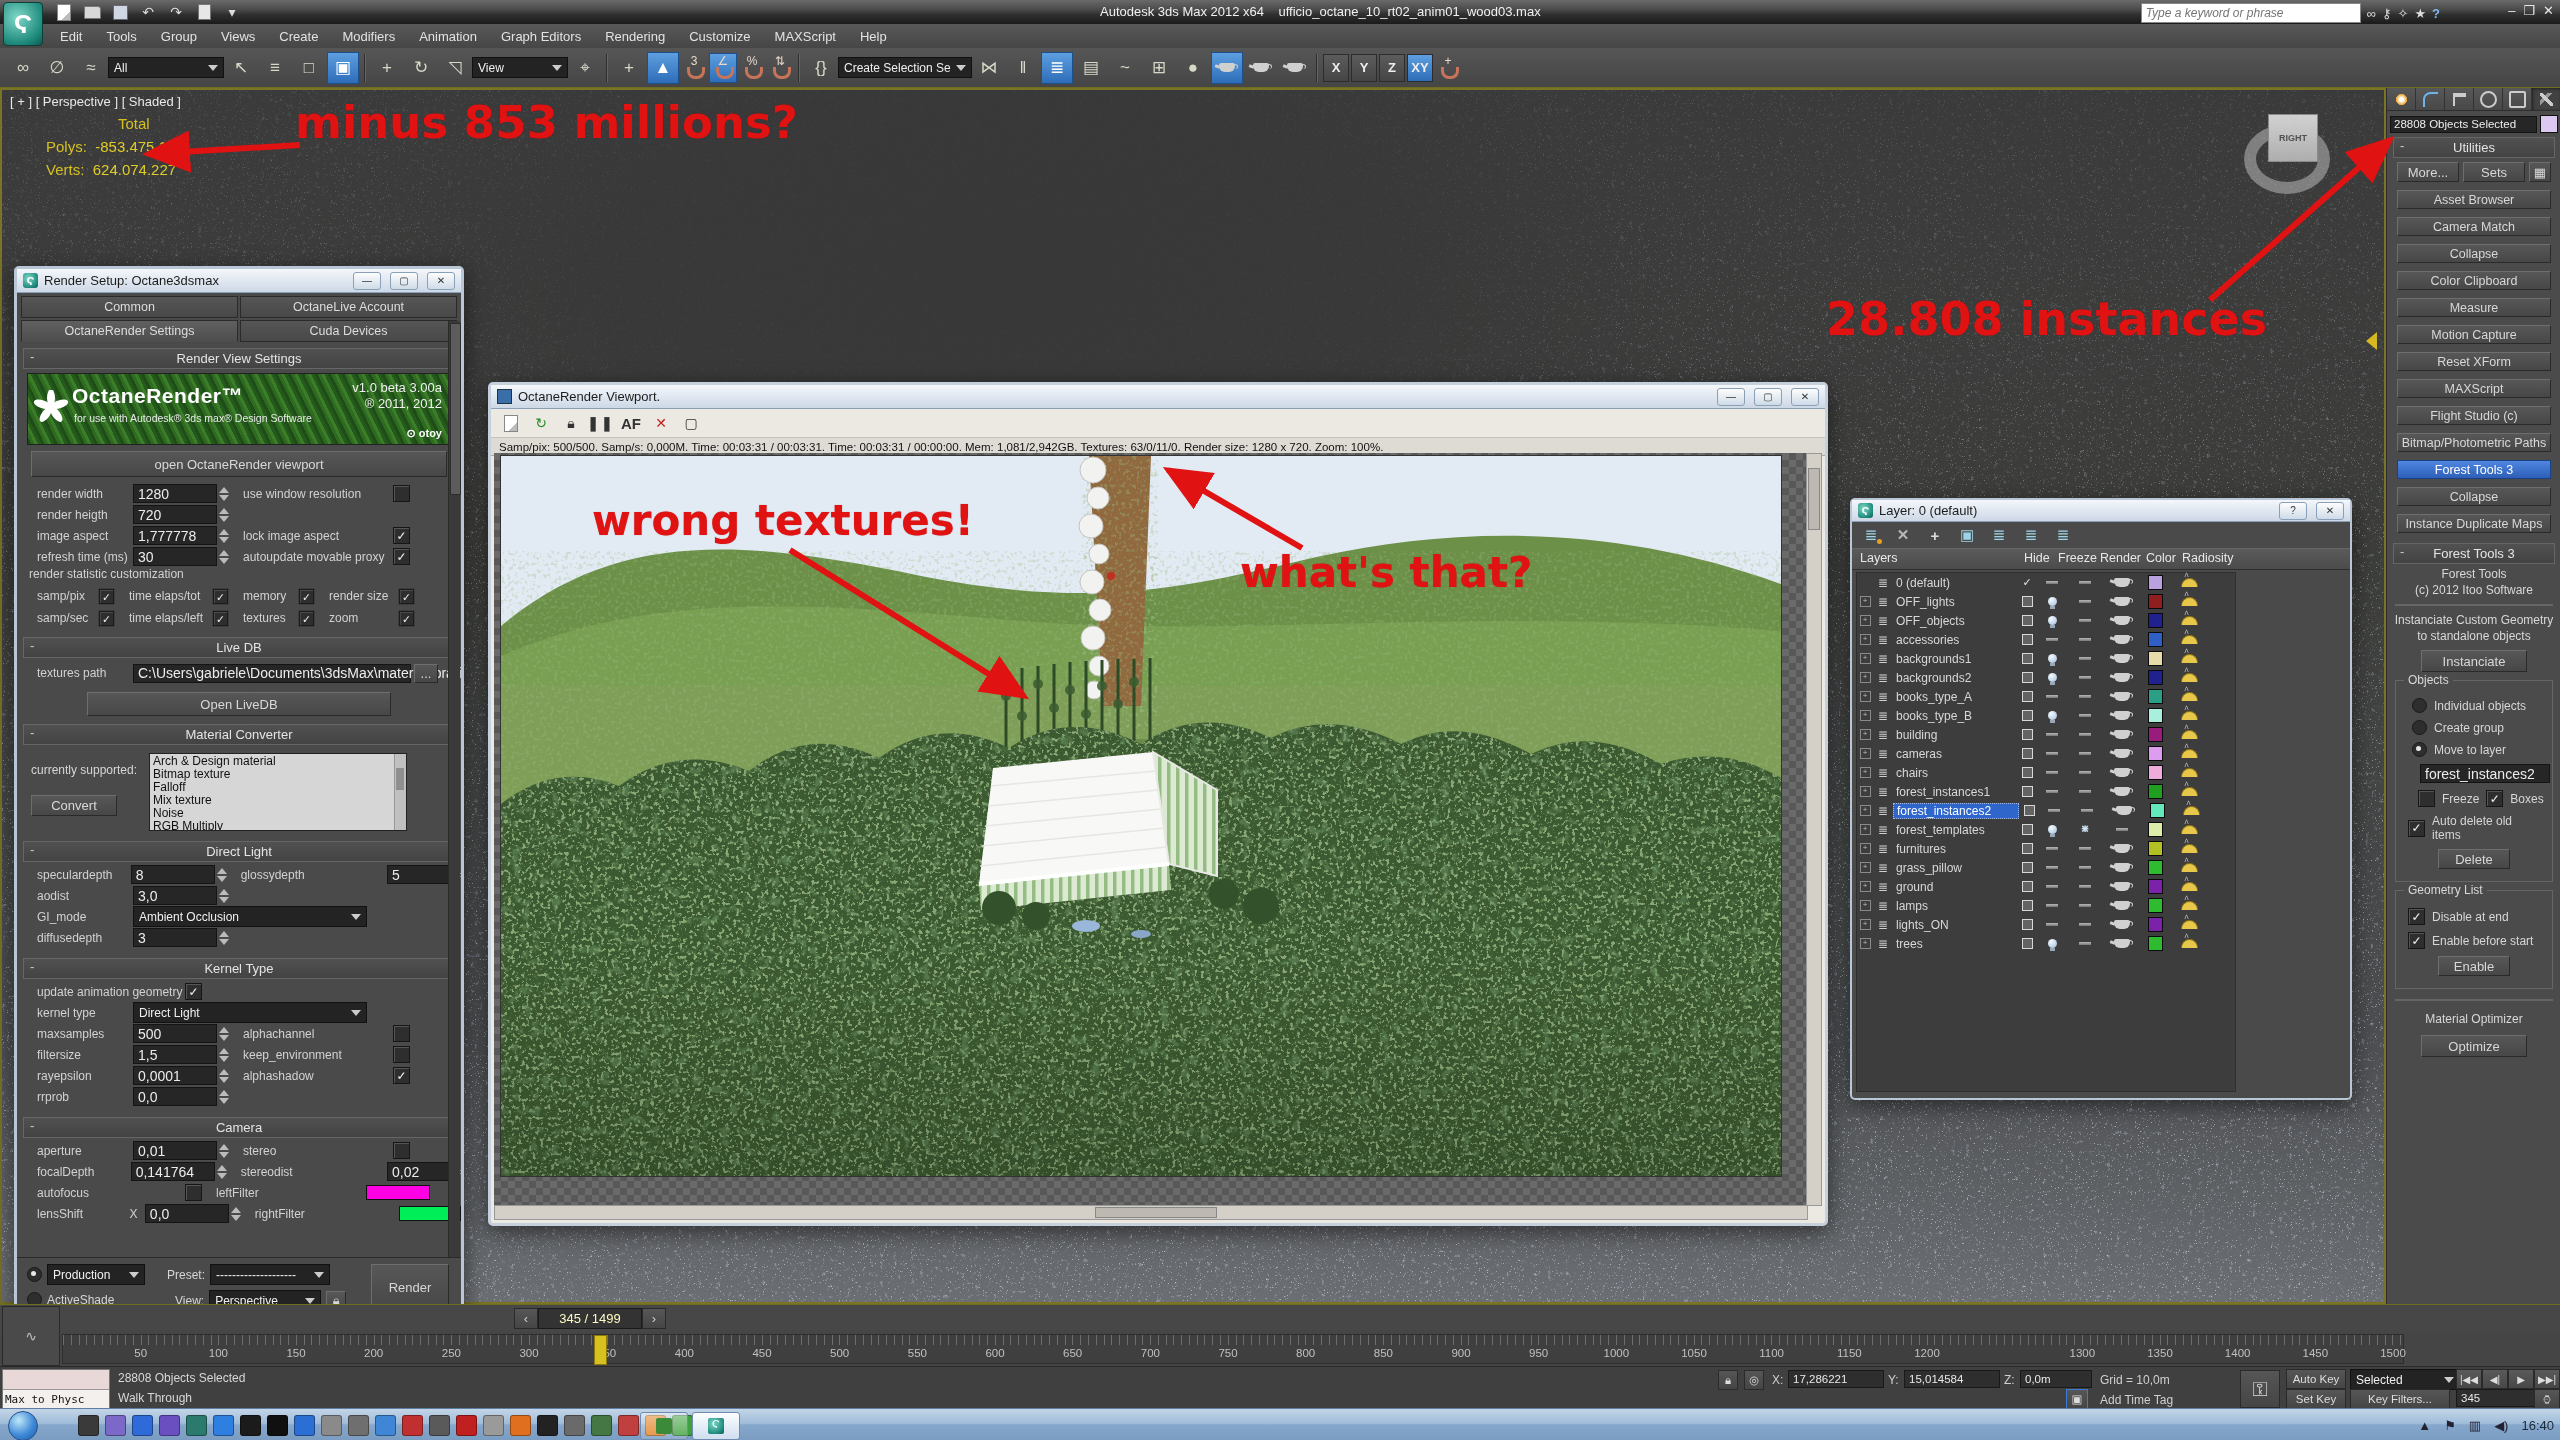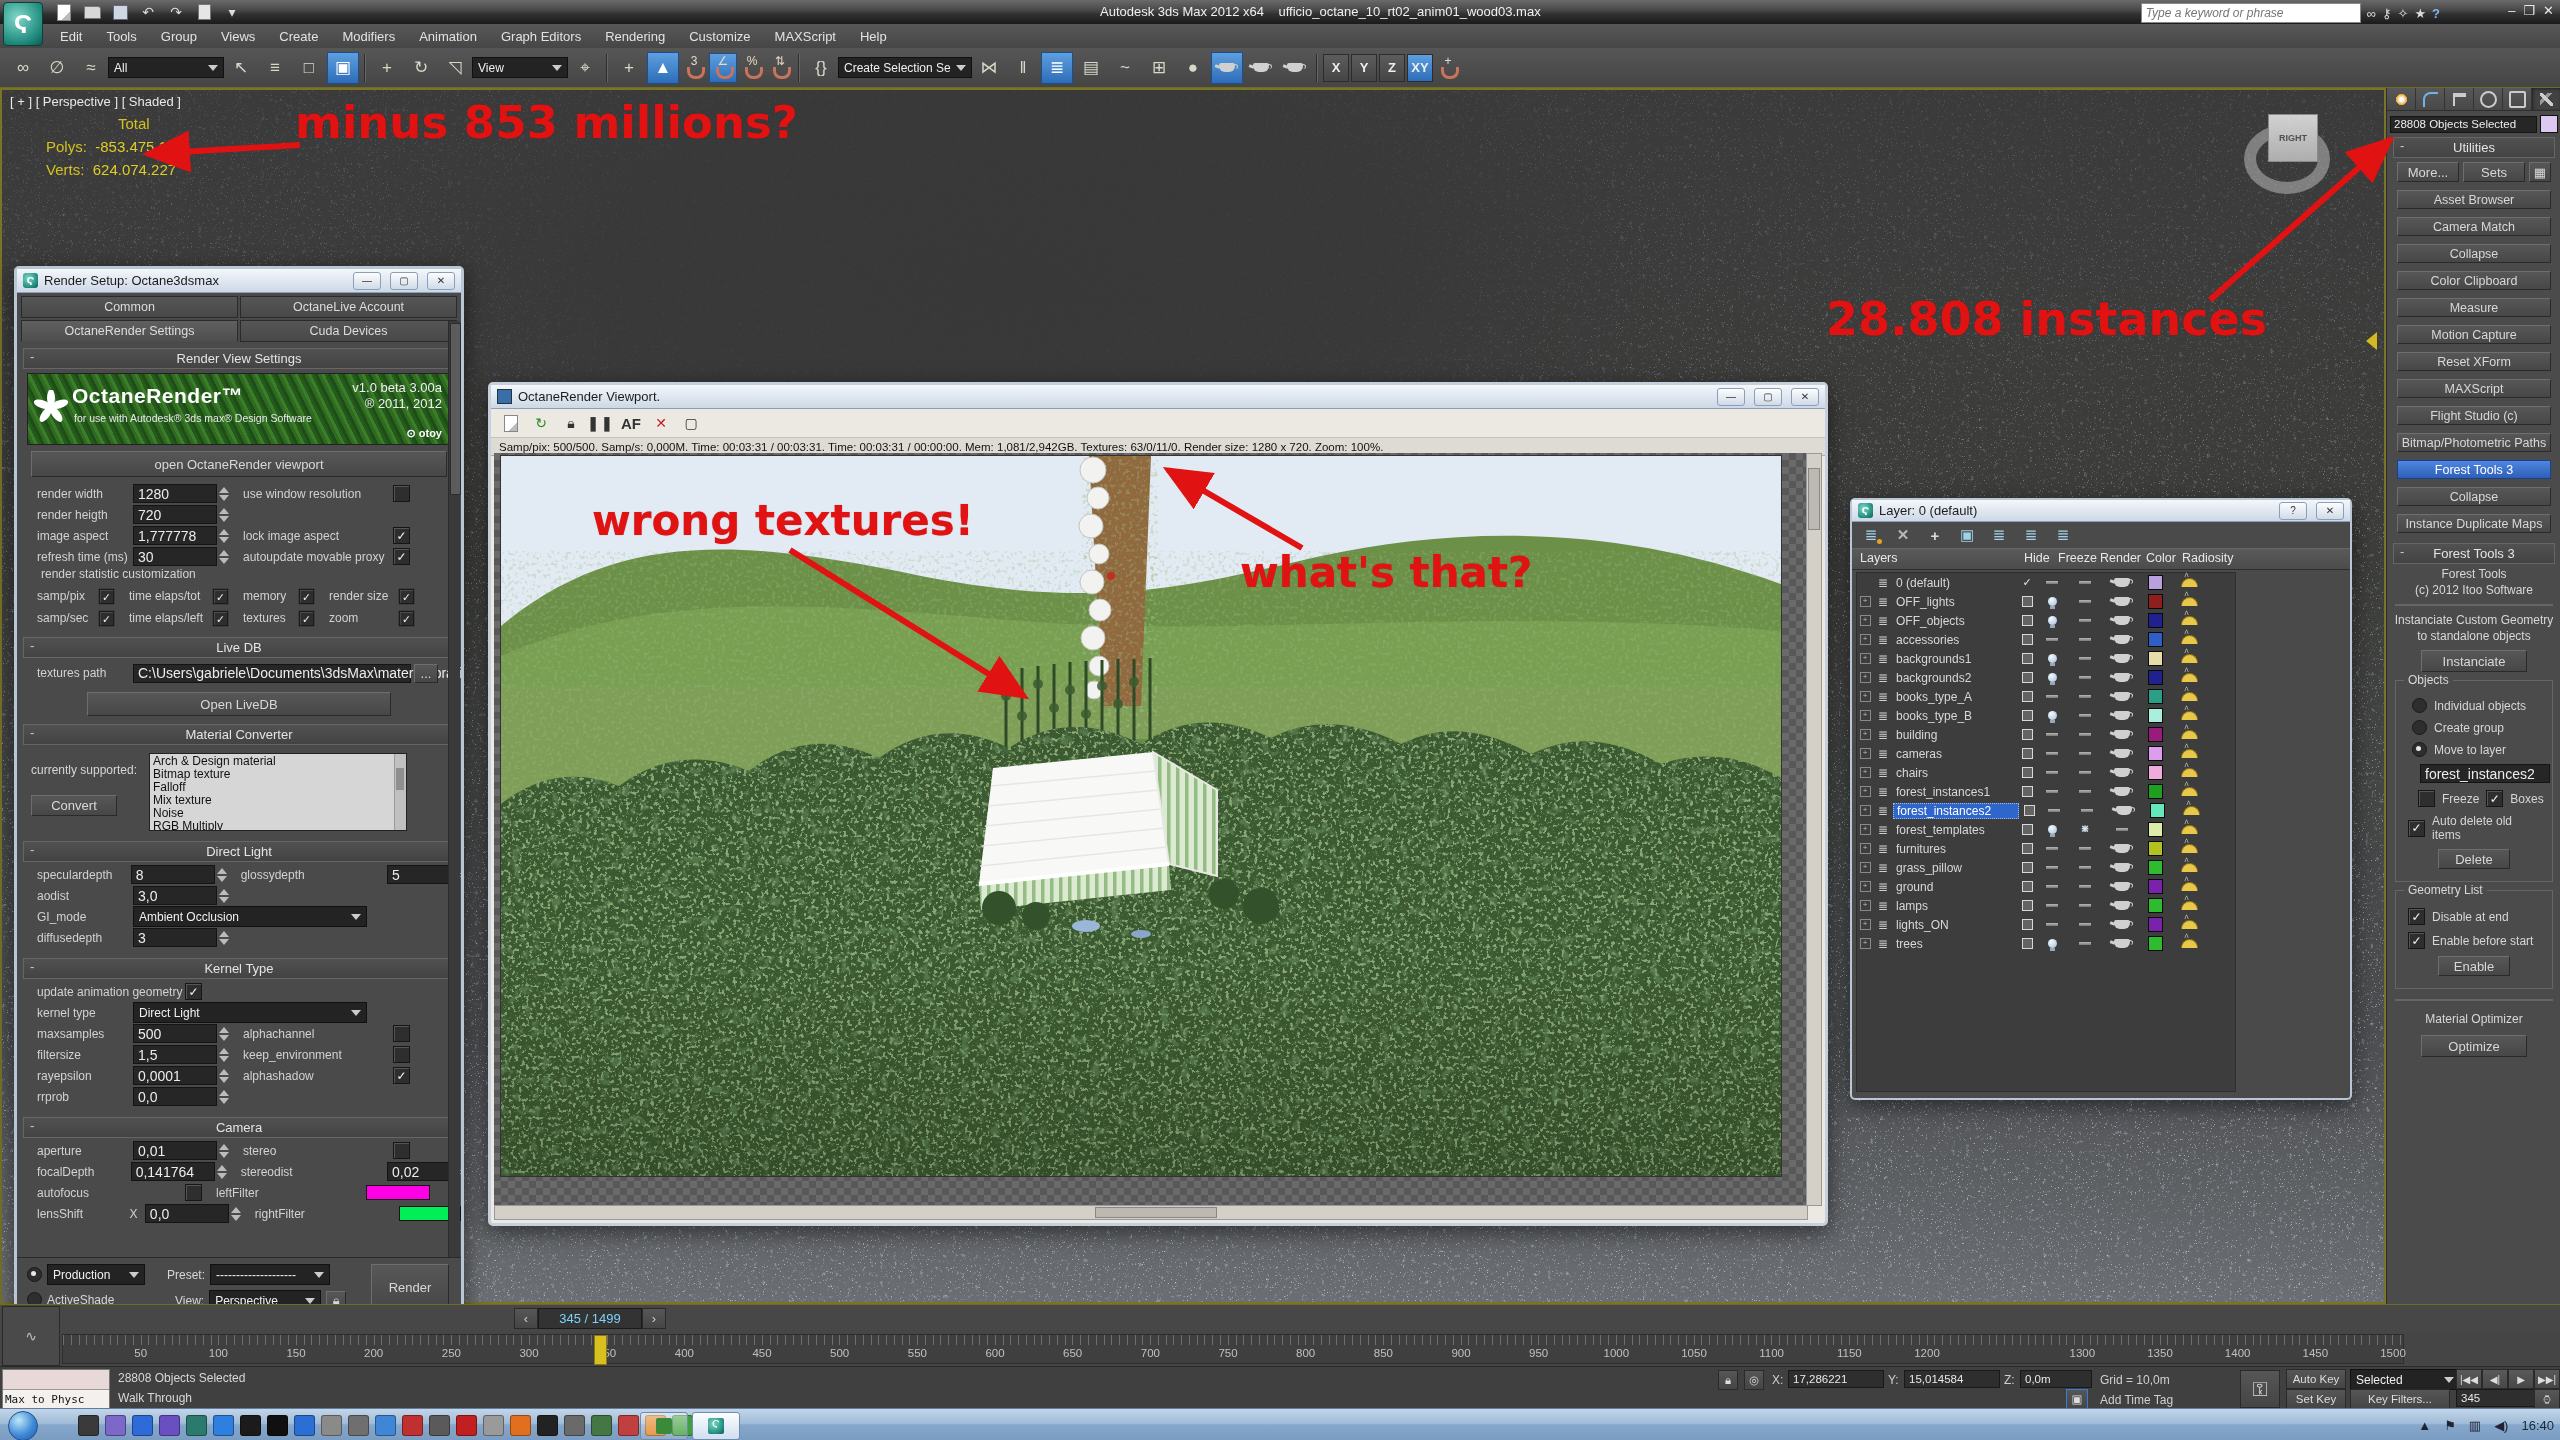--- a/index.html
+++ b/index.html
@@ -185,21 +185,21 @@
   #utilbtns{display:flex;flex-direction:column;gap:8px;margin-top:8px;}
   .grpbox{border:1px solid #666;margin:8px 8px 0 8px;position:relative;padding:10px 6px 8px 6px;}
   .grpbox .glab{position:absolute;left:8px;top:-8px;background:#4b4b4b;padding:0 4px;color:#d8d8d8;}
   .ftrow{display:flex;align-items:center;gap:7px;margin:7px 2px;}
   .ftcenter{text-align:center;color:#d8d8d8;line-height:16px;}
   
   #timelinebar{position:absolute;left:0;top:1304px;width:2560px;height:28px;background:#474747;border-top:1px solid #6e6c20;}
   #framebox{position:absolute;left:514px;top:3px;width:152px;height:21px;display:flex;}
   #framebox .nav{width:22px;background:linear-gradient(180deg,#565656,#454545);border:1px solid #2a2a2a;
     display:flex;align-items:center;justify-content:center;color:#ccc;}
-  #framebox .cur{flex:1;background:#333;border:1px solid #1a1a1a;display:flex;align-items:center;justify-content:center;color:#7dd3fc;}
+  #framebox .cur{flex:1;background:#333;border:1px solid #1a1a1a;display:flex;align-items:center;justify-content:center;color:#fef9c3;}
   #rulerbar{position:absolute;left:0;top:1332px;width:2560px;height:34px;background:#454545;}
   #minicurve{position:absolute;left:2px;top:-26px;width:56px;height:58px;background:#4a4a4a;border:1px solid #2a2a2a;
     display:flex;align-items:center;justify-content:center;color:#bbb;font-size:14px;}
   #ruler{position:absolute;left:62px;top:2px;width:2340px;height:28px;background:#3f3f3f;border:1px solid #2e2e2e;
     background-image:repeating-linear-gradient(90deg,#6e6e6e 0 1px,transparent 1px 7.765px);
     background-size:100% 10px;background-repeat:no-repeat;}
   .tlabel{position:absolute;top:12px;color:#c0c0c0;font-size:11.5px;width:40px;text-align:center;}
   #playhead{position:absolute;top:0;width:11px;height:28px;background:#d8c020;border:1px solid #8a7a10;}
   
   #statusbar{position:absolute;left:0;top:1366px;width:2560px;height:42px;background:#404040;border-top:1px solid #2a2a2a;}
@@ -564,21 +564,21 @@
                 <span class="numfld">30</span>
                 <span class="spin">
                   <i class="up"></i>
                   <i class="dn"></i>
                 </span>
               </span>
               <span class="rslab r">autoupdate movable proxy</span>
               <span class="chk">✓</span>
             </div>
           </div>
-        <div style="padding-left:24px;font-size:12px;height:18px;color:#d2d2d2">render statistic customization</div>
+        <div style="padding-left:12px;font-size:12px;height:18px;color:#d2d2d2">render statistic customization</div>
         <div id="statchecks">
             <div class="statgrid">
               <span class="statcell" style="width: 78px;">
                 <span>samp/pix</span>
                 <span class="chk">✓</span>
               </span>
               <span class="statcell" style="width: 100px;">
                 <span>time elaps/tot</span>
                 <span class="chk">✓</span>
               </span>

